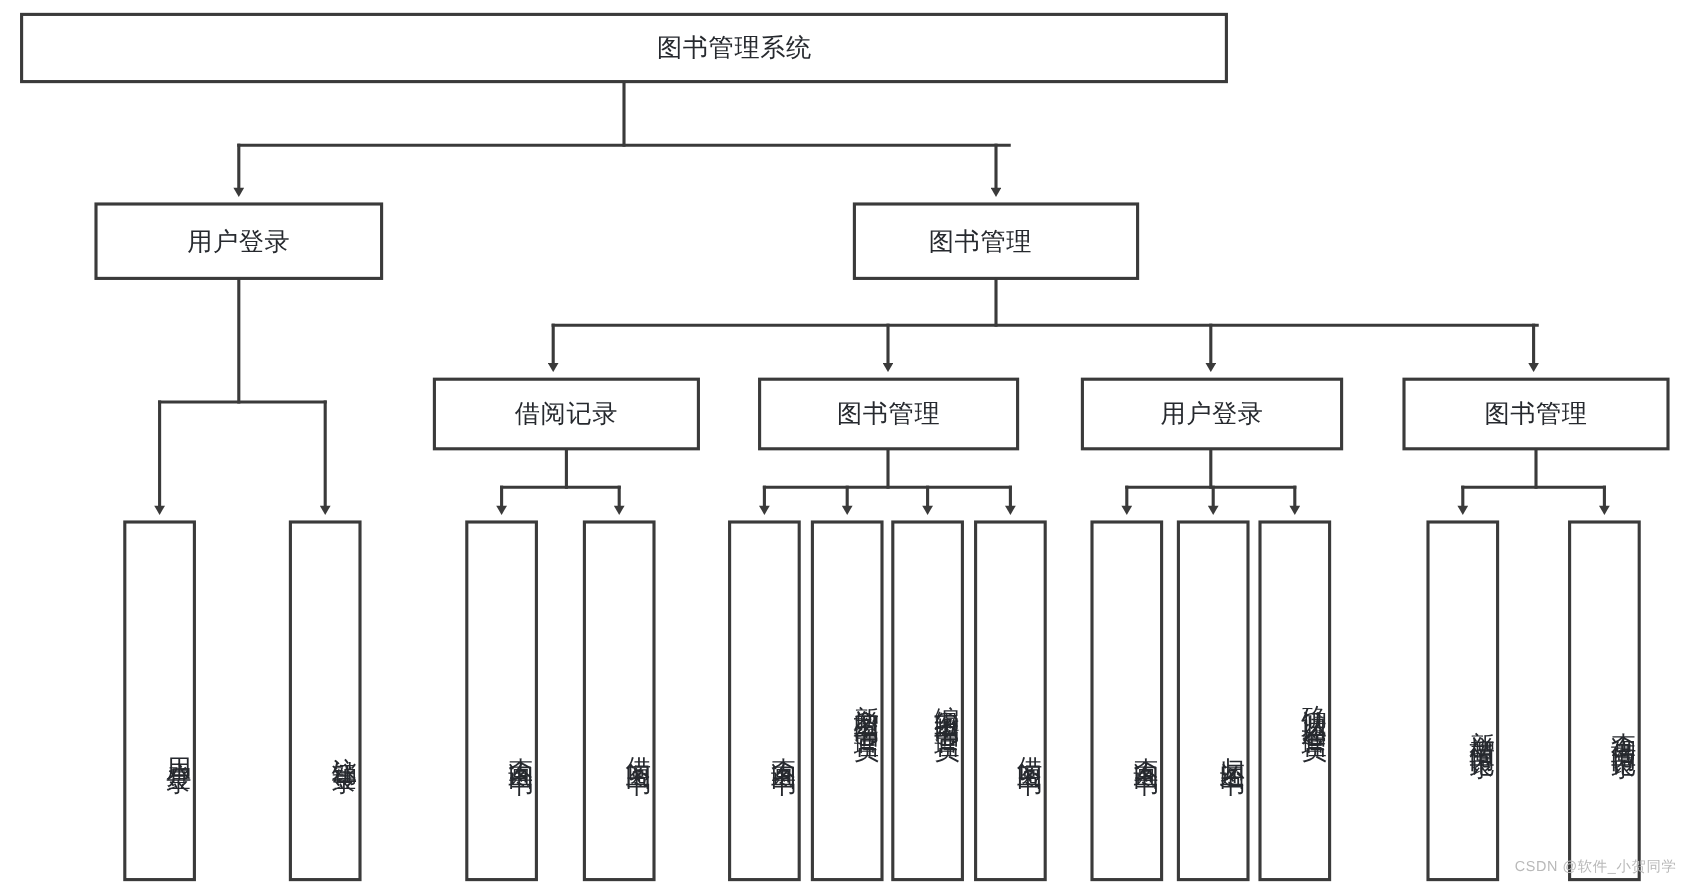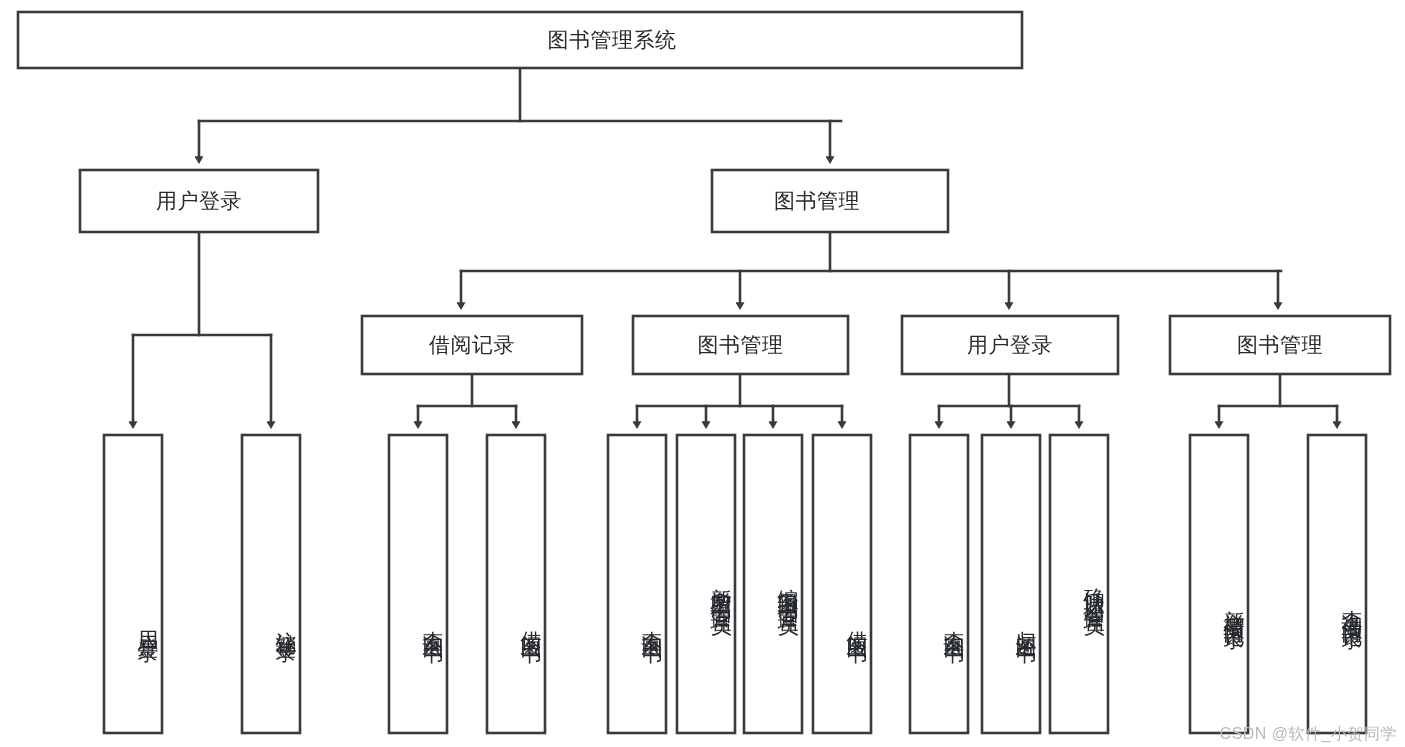--- a/index.html
+++ b/index.html
@@ -54,23 +54,23 @@
     padding-top: 6px;
     box-sizing: border-box;
   }
   .node-label.vertical.tall {
     align-items: flex-start;
     padding-top: 4px;
   }
   .watermark {
     position: absolute;
     right: 8px;
-    bottom: 2px;
+    bottom: 16px;
     color: #b9b9b9;
-    font-size: 16px;
+    font-size: 12px;
     letter-spacing: 0.5px;
     white-space: nowrap;
   }
 </style>
 </head>
 <body>
 
 <div id="canvas">
 
   <svg class="diagram" viewBox="0 0 1405 747">

